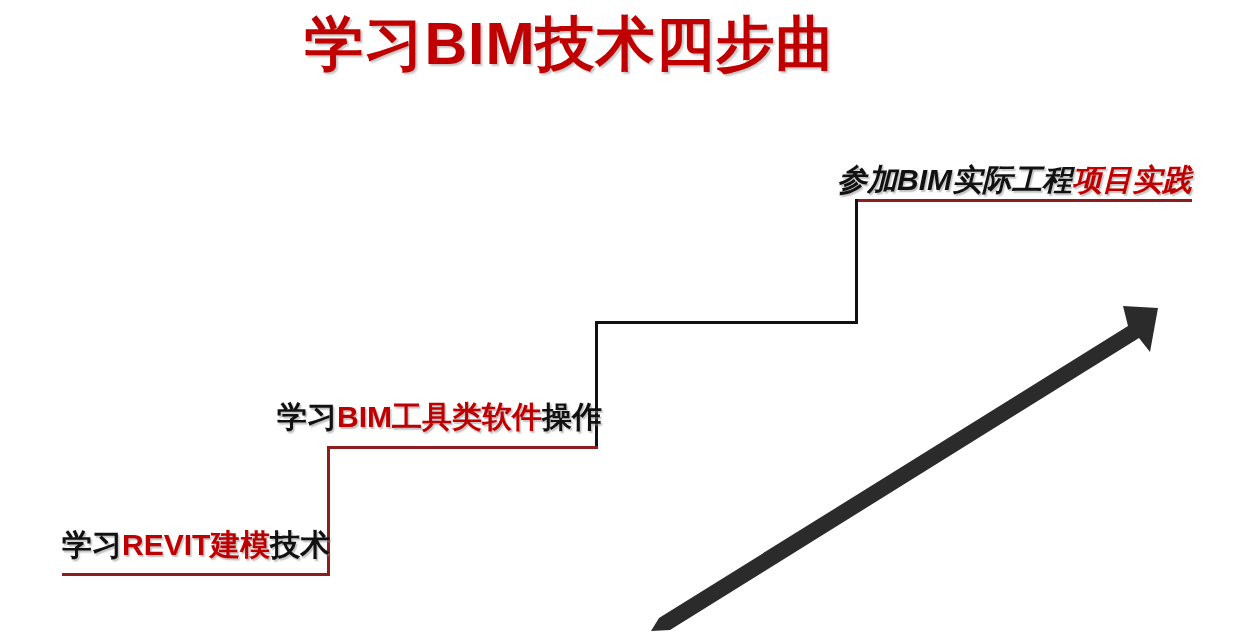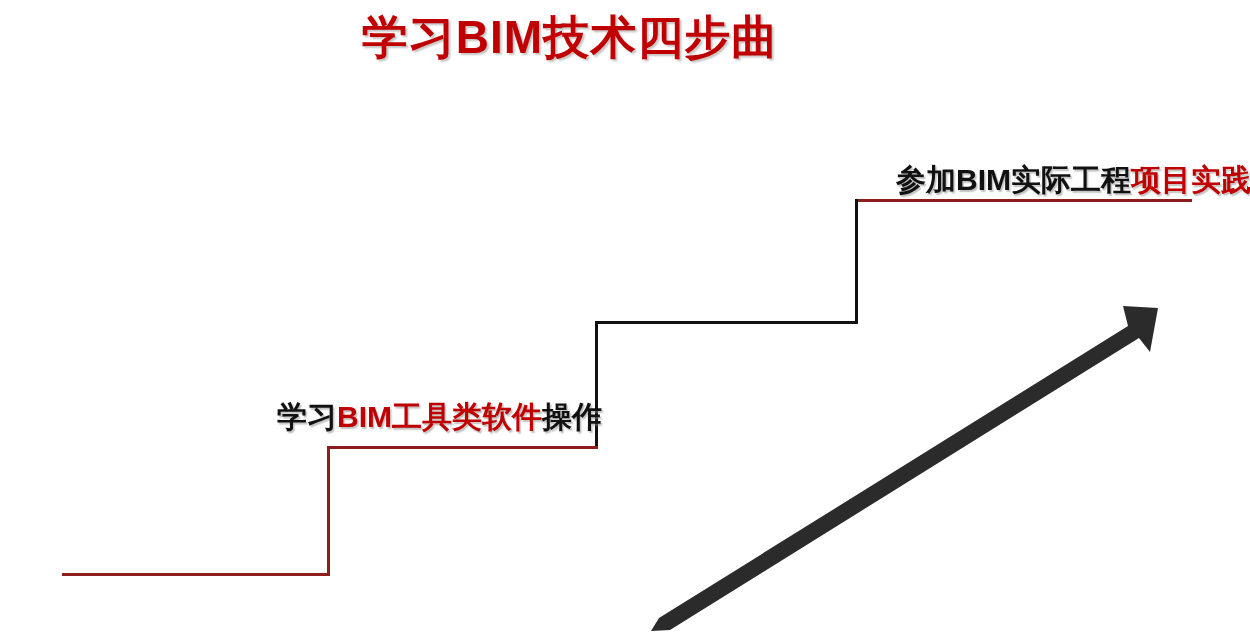--- a/index.html
+++ b/index.html
@@ -21,21 +21,21 @@
     background: #ffffff;
   }
 
   
   #title {
     position: absolute;
     left: 0;
     top: 12px;
     width: 1140px;
     text-align: center;
-    font-size: 46px;
+    font-size: 59px;
     font-weight: bold;
     line-height: 1.1;
     color: #c00000;
     letter-spacing: 1px;
     text-shadow: 2px 2px 2px rgba(150,150,150,0.55);
     white-space: nowrap;
   }
 
   
   #arrow-layer {
@@ -71,29 +71,32 @@
 
 <div id="stage">
 
   <div id="title">学习BIM技术四步曲</div>
 
   <svg id="arrow-layer" viewBox="0 0 1250 637" aria-hidden="true">
     <polygon fill="#2b2b2b" points="651,631 659,618 1128,326 1123,306 1158,308 1150,352 1139,338 670,630"></polygon>
   </svg>
 
   <div class="tread" style="left:855px; top:199px; width:337px; background:#8f1d1d;"></div>
-  <div class="step-label" style="left:896px; top:165px;">
+  <div class="step-label" style="left:837px; top:165px;font-style:italic;">
     <span class="plain">参加BIM实际工程</span><span class="accent">项目实践</span><span class="plain"></span>
   </div>
 
   <div class="riser" style="left:855px; top:199px; height:124px; background:#111111;"></div>
   <div class="tread" style="left:595px; top:321px; width:263px; background:#111111;"></div>
 
   <div class="riser" style="left:595px; top:321px; height:128px; background:#111111;"></div>
   <div class="tread" style="left:327px; top:446px; width:271px; background:#8f1d1d;"></div>
   <div class="step-label" style="left:277px; top:402px;">
     <span class="plain">学习</span><span class="accent">BIM工具类软件</span><span class="plain">操作</span>
   </div>
 
   <div class="riser" style="left:327px; top:446px; height:130px; background:#8f1d1d;"></div>
   <div class="tread" style="left:62px; top:573px; width:268px; background:#8f1d1d;"></div>
+  <div class="step-label" style="left:62px; top:530px;">
+    <span class="plain">学习</span><span class="accent">REVIT建模</span><span class="plain">技术</span>
+  </div>
 
 </div>
 
 </body></html>

